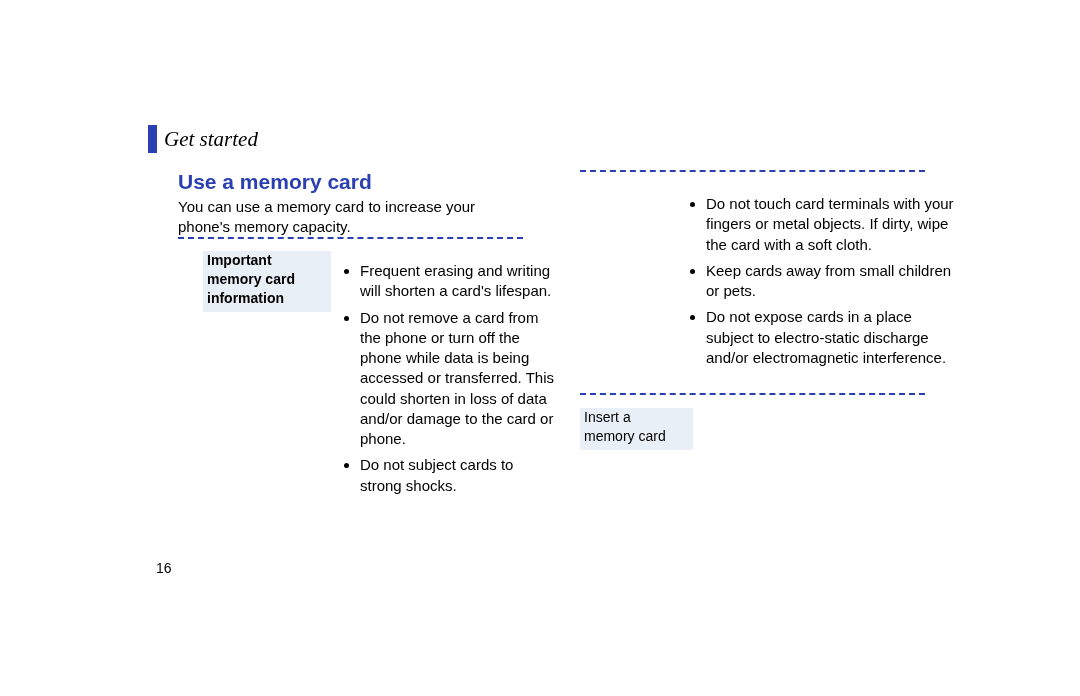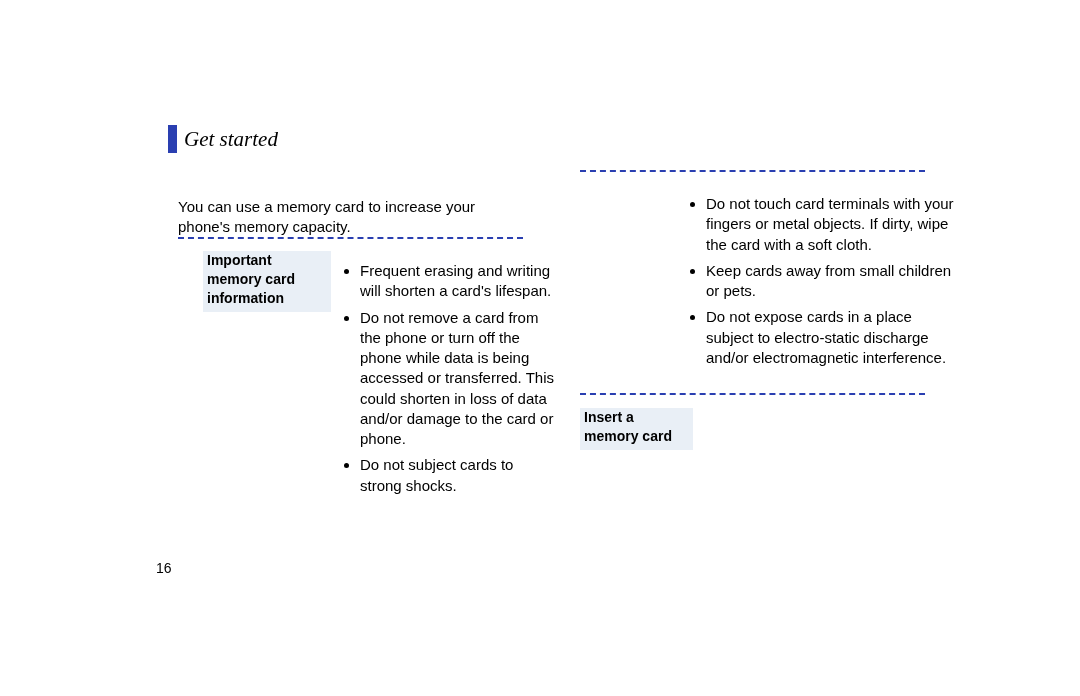--- a/index.html
+++ b/index.html
@@ -13,21 +13,21 @@
     font-size: 15px;
     line-height: 1.35;
   }
   .page {
     position: relative;
     width: 1080px;
     height: 696px;
   }
   .header-row {
     position: absolute;
-    left: 168px;
+    left: 148px;
     top: 125px;
     display: flex;
     align-items: flex-end;
   }
   .blue-bar {
     width: 9px;
     height: 28px;
     background: #2a3fb1;
     margin-right: 7px;
   }
@@ -107,21 +107,21 @@
     border-top: 2px dashed #2a3fb1;
   }
   .box-right {
     position: absolute;
     left: 580px;
     top: 408px;
     width: 105px;
     padding: 0px 4px 4px 4px;
     background: #e9eff6;
     font-family: Verdana, Geneva, sans-serif;
-    font-weight: bold;
+    font-weight: normal;
     font-size: 14px;
     line-height: 1.35;
   }
   .list-right-lower {
     position: absolute;
     left: 700px;
     top: 408px;
     width: 225px;
     margin: 0;
     padding-left: 18px;
@@ -141,20 +141,21 @@
 </head>
 <body>
 
 <div class="page">
 
   <div class="header-row">
     <div class="blue-bar"></div>
     <div class="section-name">Get started</div>
   </div>
 
+  <div class="main-title">Use a memory card</div>
 
   <div class="intro">You can use a memory card to increase your phone's memory capacity.</div>
 
   <div class="dashed-left"></div>
 
   <div class="box-left">
     <span>Important</span><br>
     <span>memory card</span><br>
     <span>information</span>
   </div>

